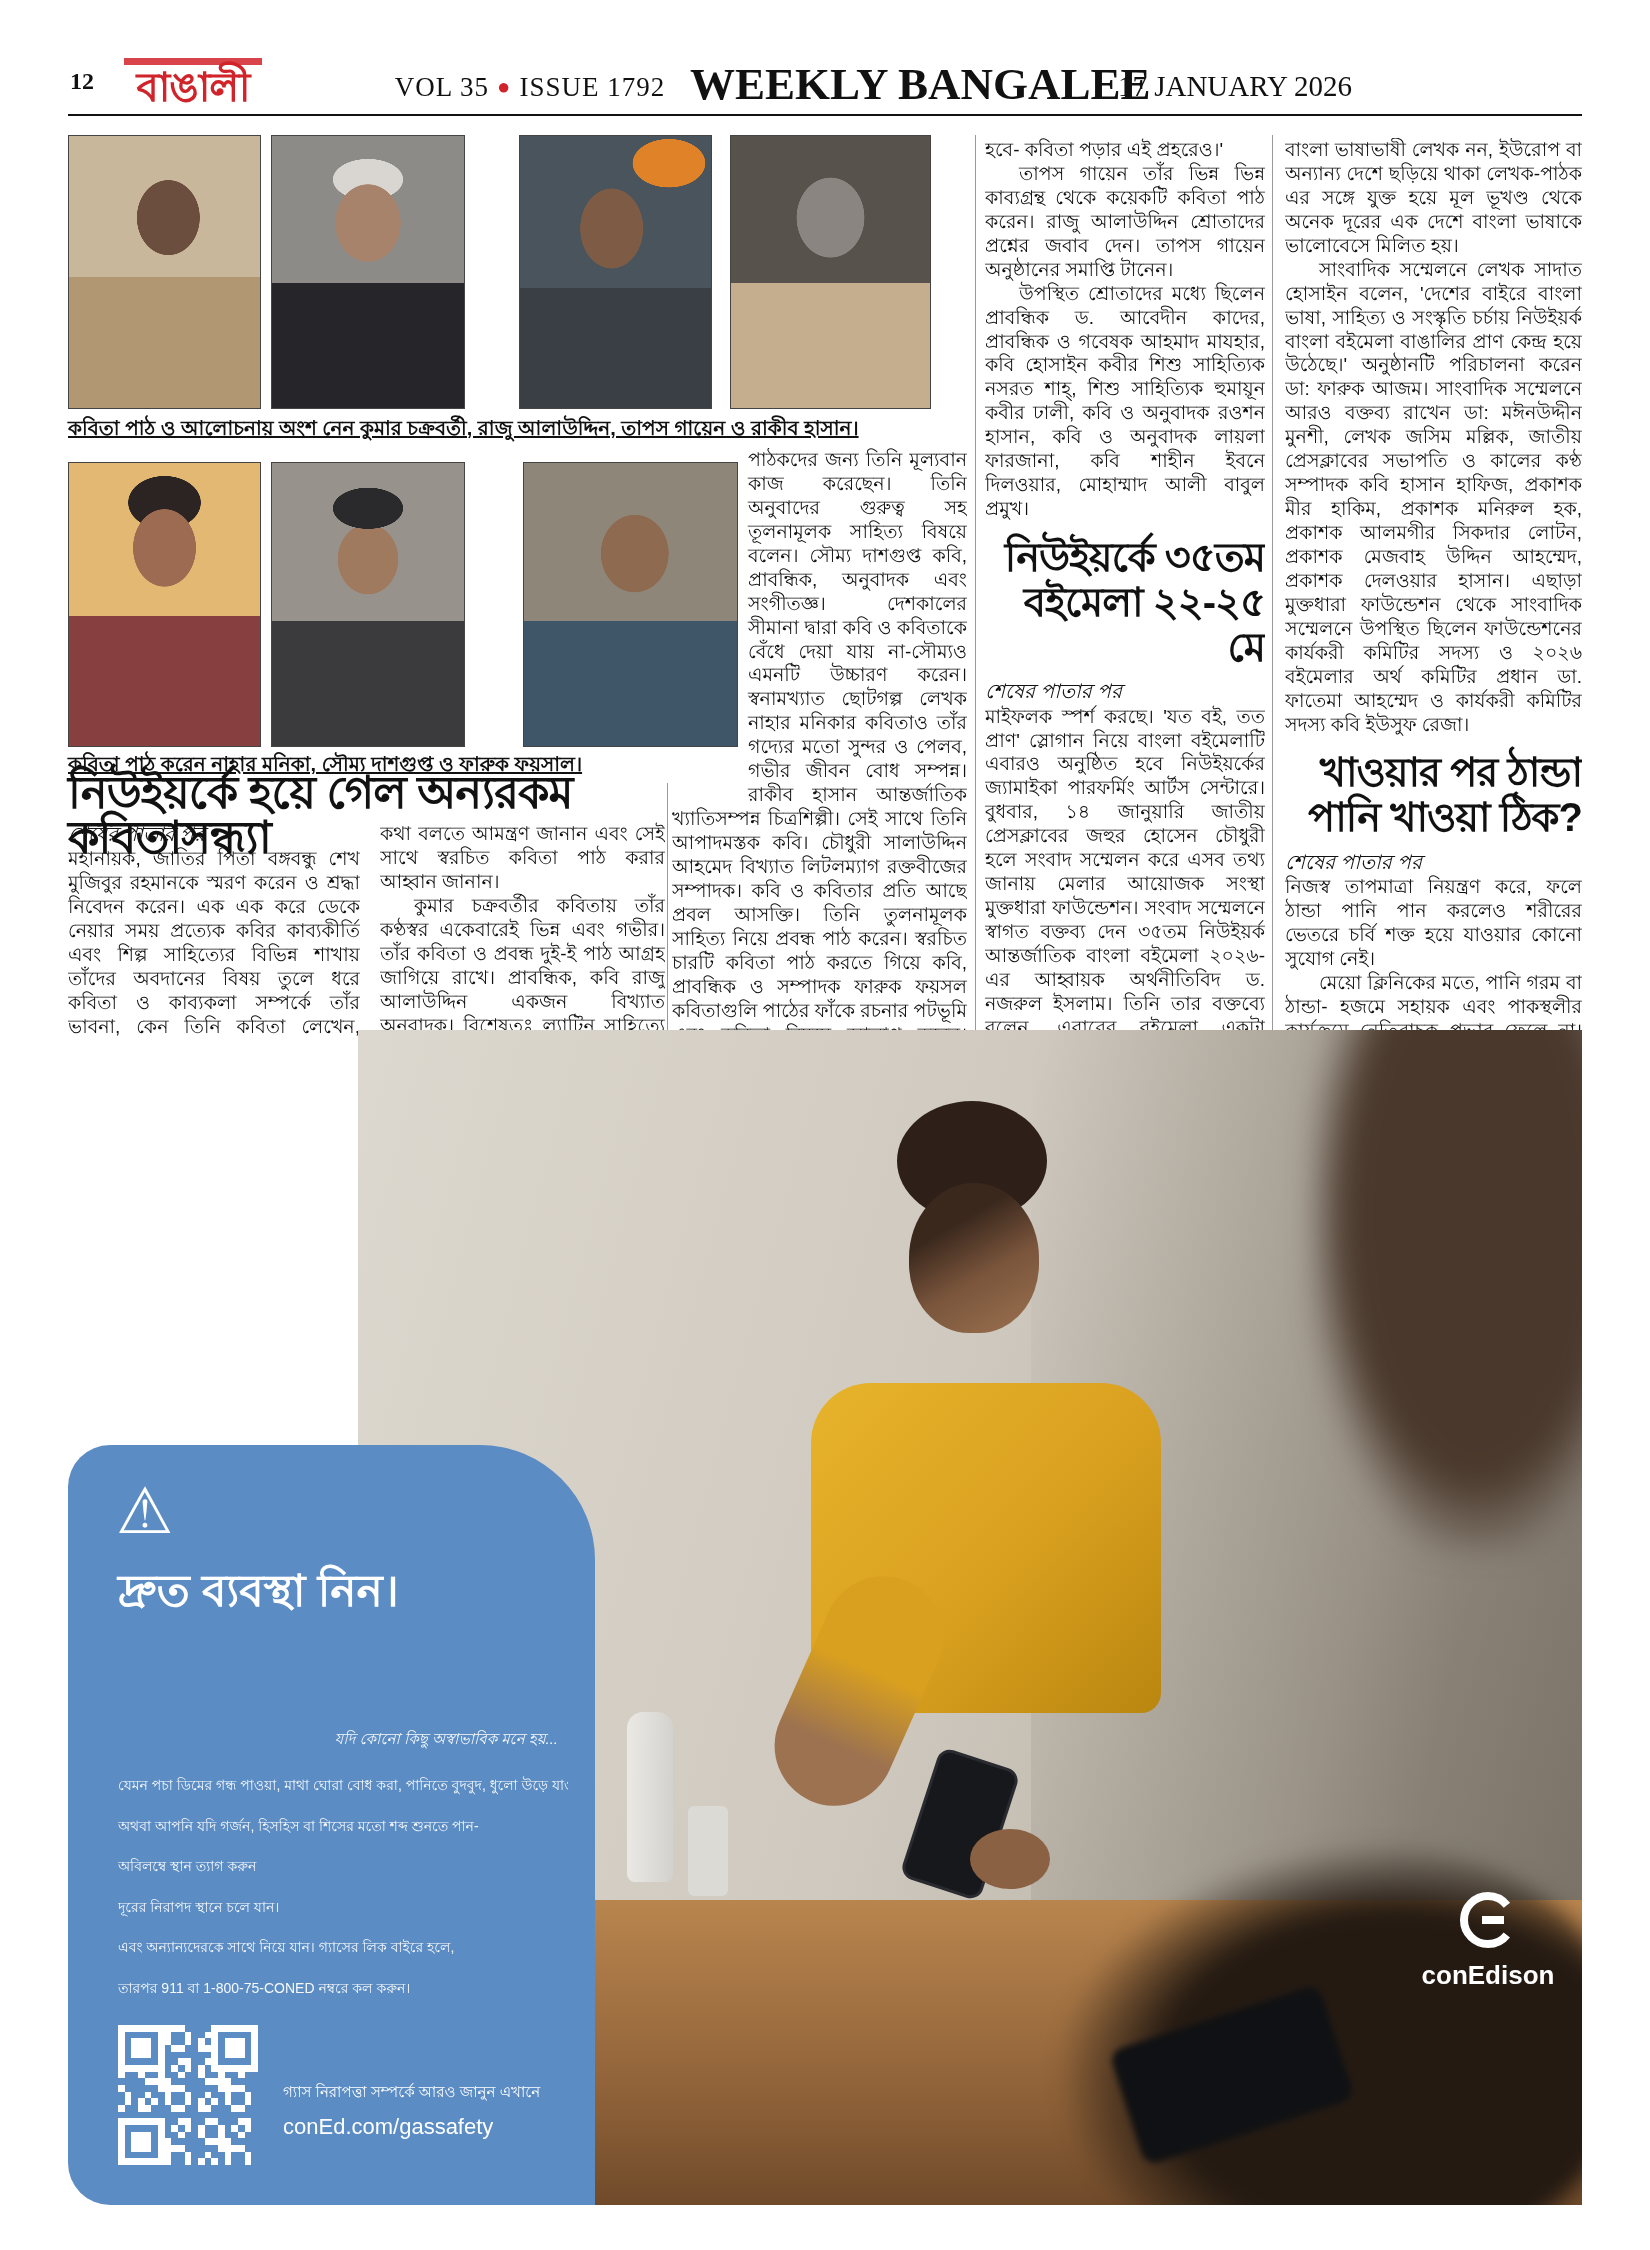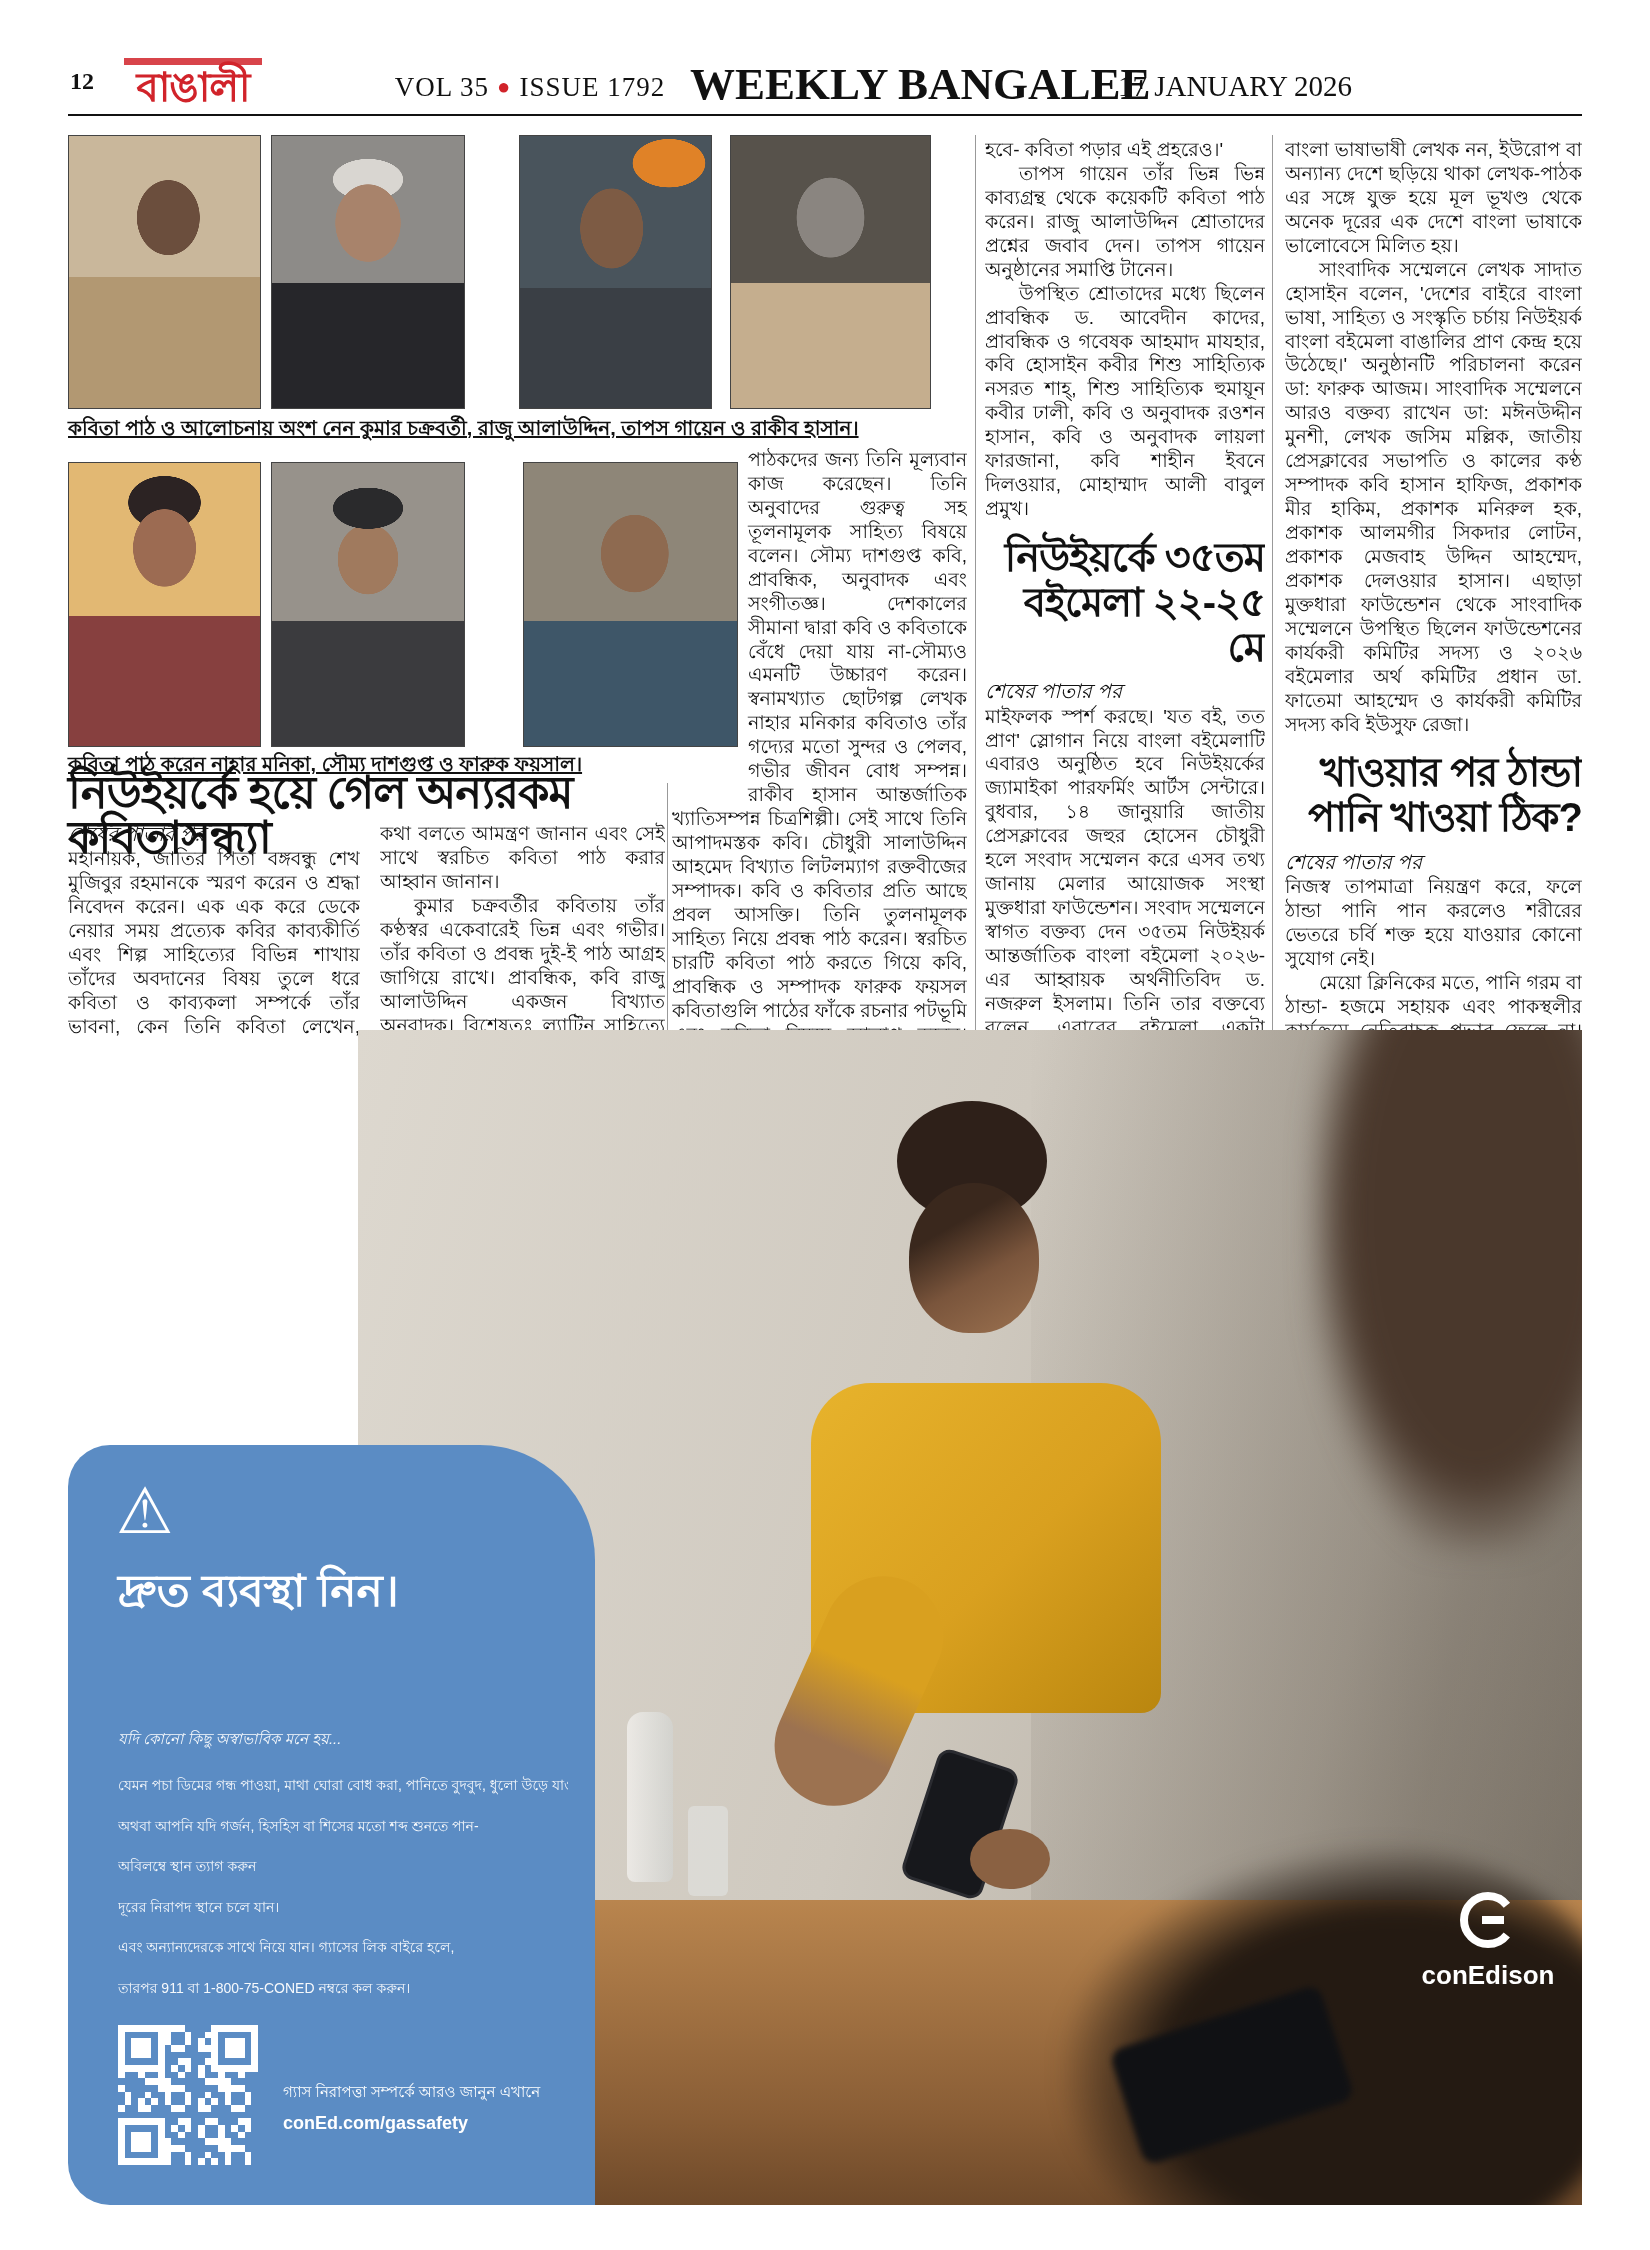--- a/index.html
+++ b/index.html
@@ -27,28 +27,28 @@
   .subhead{font-size:40px;font-weight:800;line-height:1.12;text-align:right;letter-spacing:-1px;margin:14px 0 10px 0;}
   .vrule{width:1px;background:#999;}
   .spacer-photo{float:left;width:76px;height:350px;}
   
   .ad{left:68px;top:1030px;width:1514px;height:1175px;}
   .ad-photo{position:absolute;left:290px;top:0;width:1224px;height:1175px;overflow:hidden;background:linear-gradient(105deg,#ddd8cf 0%,#cfc9bf 45%,#b9b2a6 75%,#8e877b 100%);}
   .ap{position:absolute;}
   .ad-blue{position:absolute;left:0;top:415px;width:527px;height:760px;background:#5b8cc4;border-radius:42px 115px 0 42px;color:#fff;}
   .warn-icon{left:48px;top:34px;font-size:64px;line-height:1;color:#fff;}
   .ad-headline{left:50px;top:118px;width:440px;font-size:44px;font-weight:800;line-height:1.25;}
-  .ad-intro{left:50px;top:282px;width:440px;font-size:15px;font-style:italic;opacity:.95;}
+  .ad-intro{left:50px;top:282px;width:440px;font-size:15px;font-style:italic;opacity:.95;text-align:right;}
   .ad-lines{left:50px;top:320px;width:450px;font-size:14px;line-height:2.9;opacity:.95;}
   .ad-lines div{white-space:nowrap;overflow:hidden;}
   .qr{left:50px;top:580px;width:140px;height:140px;display:grid;grid-template-columns:repeat(21,1fr);grid-template-rows:repeat(21,1fr);}
   .qr i{background:transparent;}
   .qr i.on{background:#fff;}
   .qr-label{left:215px;top:636px;width:290px;font-size:15px;line-height:1.5;}
-  .qr-url{font-weight:700;font-size:18px;margin-top:6px;}
+  .qr-url{font-weight:400;font-size:22px;margin-top:6px;}
   .coned{position:absolute;left:1320px;top:858px;width:200px;text-align:center;color:#fff;}
   .coned .word{font-size:26px;font-weight:700;letter-spacing:0;margin-top:4px;}
 </style>
 </head>
 <body>
 
 <div class="abs page-num">12</div>
 <div class="abs logo">
   <div class="tagstrip"></div>
   <div class="logoword">বাঙালী</div>

